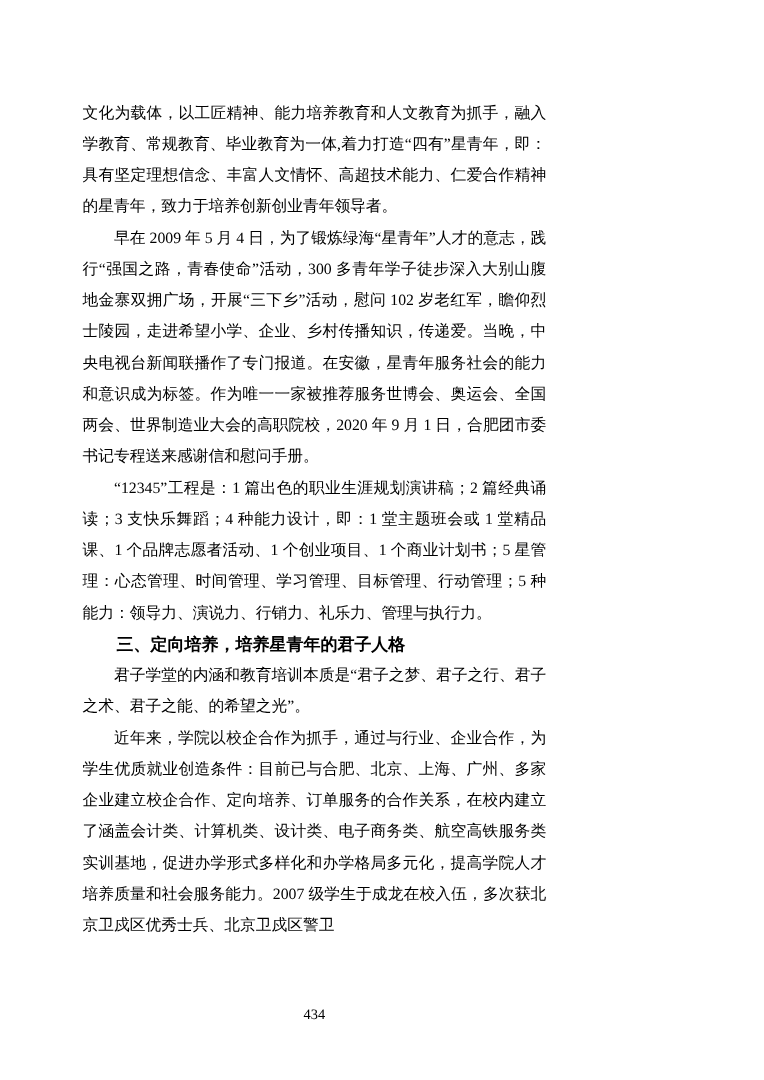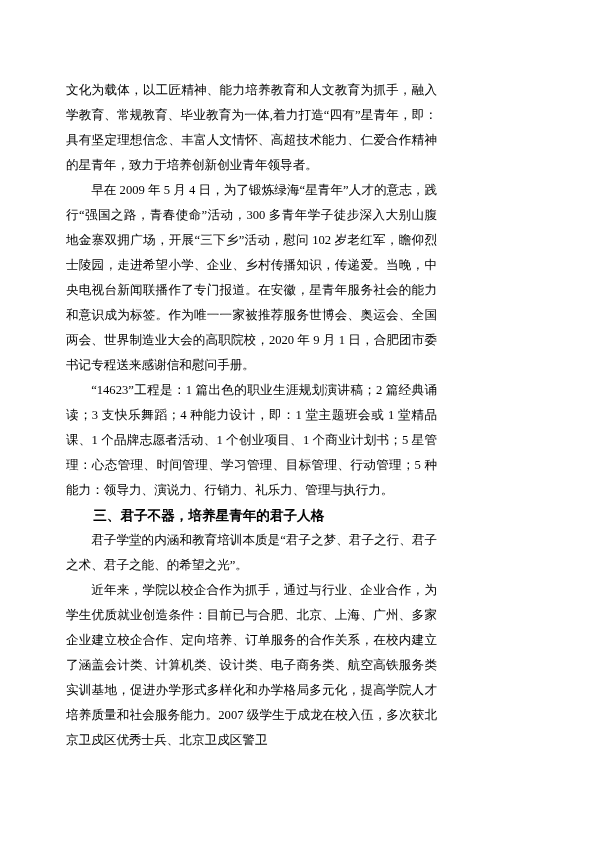--- a/index.html
+++ b/index.html
@@ -50,18 +50,19 @@
     font-family: "Liberation Serif", "DejaVu Serif", serif;
   }
 </style>
 </head>
 <body>
 
 <div class="page">
   <div class="body-text">
     <p class="no-indent">文化为载体，以工匠精神、能力培养教育和人文教育为抓手，融入学教育、常规教育、毕业教育为一体,着力打造“四有”星青年，即：具有坚定理想信念、丰富人文情怀、高超技术能力、仁爱合作精神的星青年，致力于培养创新创业青年领导者。</p>
     <p>早在 2009 年 5 月 4 日，为了锻炼绿海“星青年”人才的意志，践行“强国之路，青春使命”活动，300 多青年学子徒步深入大别山腹地金寨双拥广场，开展“三下乡”活动，慰问 102 岁老红军，瞻仰烈士陵园，走进希望小学、企业、乡村传播知识，传递爱。当晚，中央电视台新闻联播作了专门报道。在安徽，星青年服务社会的能力和意识成为标签。作为唯一一家被推荐服务世博会、奥运会、全国两会、世界制造业大会的高职院校，2020 年 9 月 1 日，合肥团市委书记专程送来感谢信和慰问手册。</p>
-    <p>“14623”工程是：1 篇出色的职业生涯规划演讲稿；2 篇经典诵读；3 支快乐舞蹈；4 种能力设计，即：1 堂主题班会或 1 堂精品课、1 个品牌志愿者活动、1 个创业项目、1 个商业计划书；5 星管理：心态管理、时间管理、学习管理、目标管理、行动管理；5 种能力：领导力、演说力、行销力、礼乐力、管理与执行力。</p>
-    <h3 class="section-heading">三、君子不器，培养星青年的君子人格</h3>
+    <p>“12345”工程是：1 篇出色的职业生涯规划演讲稿；2 篇经典诵读；3 支快乐舞蹈；4 种能力设计，即：1 堂主题班会或 1 堂精品课、1 个品牌志愿者活动、1 个创业项目、1 个商业计划书；5 星管理：心态管理、时间管理、学习管理、目标管理、行动管理；5 种能力：领导力、演说力、行销力、礼乐力、管理与执行力。</p>
+    <h3 class="section-heading">三、定向培养，培养星青年的君子人格</h3>
     <p>君子学堂的内涵和教育培训本质是“君子之梦、君子之行、君子之术、君子之能、的希望之光”。</p>
     <p>近年来，学院以校企合作为抓手，通过与行业、企业合作，为学生优质就业创造条件：目前已与合肥、北京、上海、广州、多家企业建立校企合作、定向培养、订单服务的合作关系，在校内建立了涵盖会计类、计算机类、设计类、电子商务类、航空高铁服务类实训基地，促进办学形式多样化和办学格局多元化，提高学院人才培养质量和社会服务能力。2007 级学生于成龙在校入伍，多次获北京卫戍区优秀士兵、北京卫戍区警卫</p>
   </div>
+  <div class="page-number">434</div>
 </div>
 
 </body></html>

